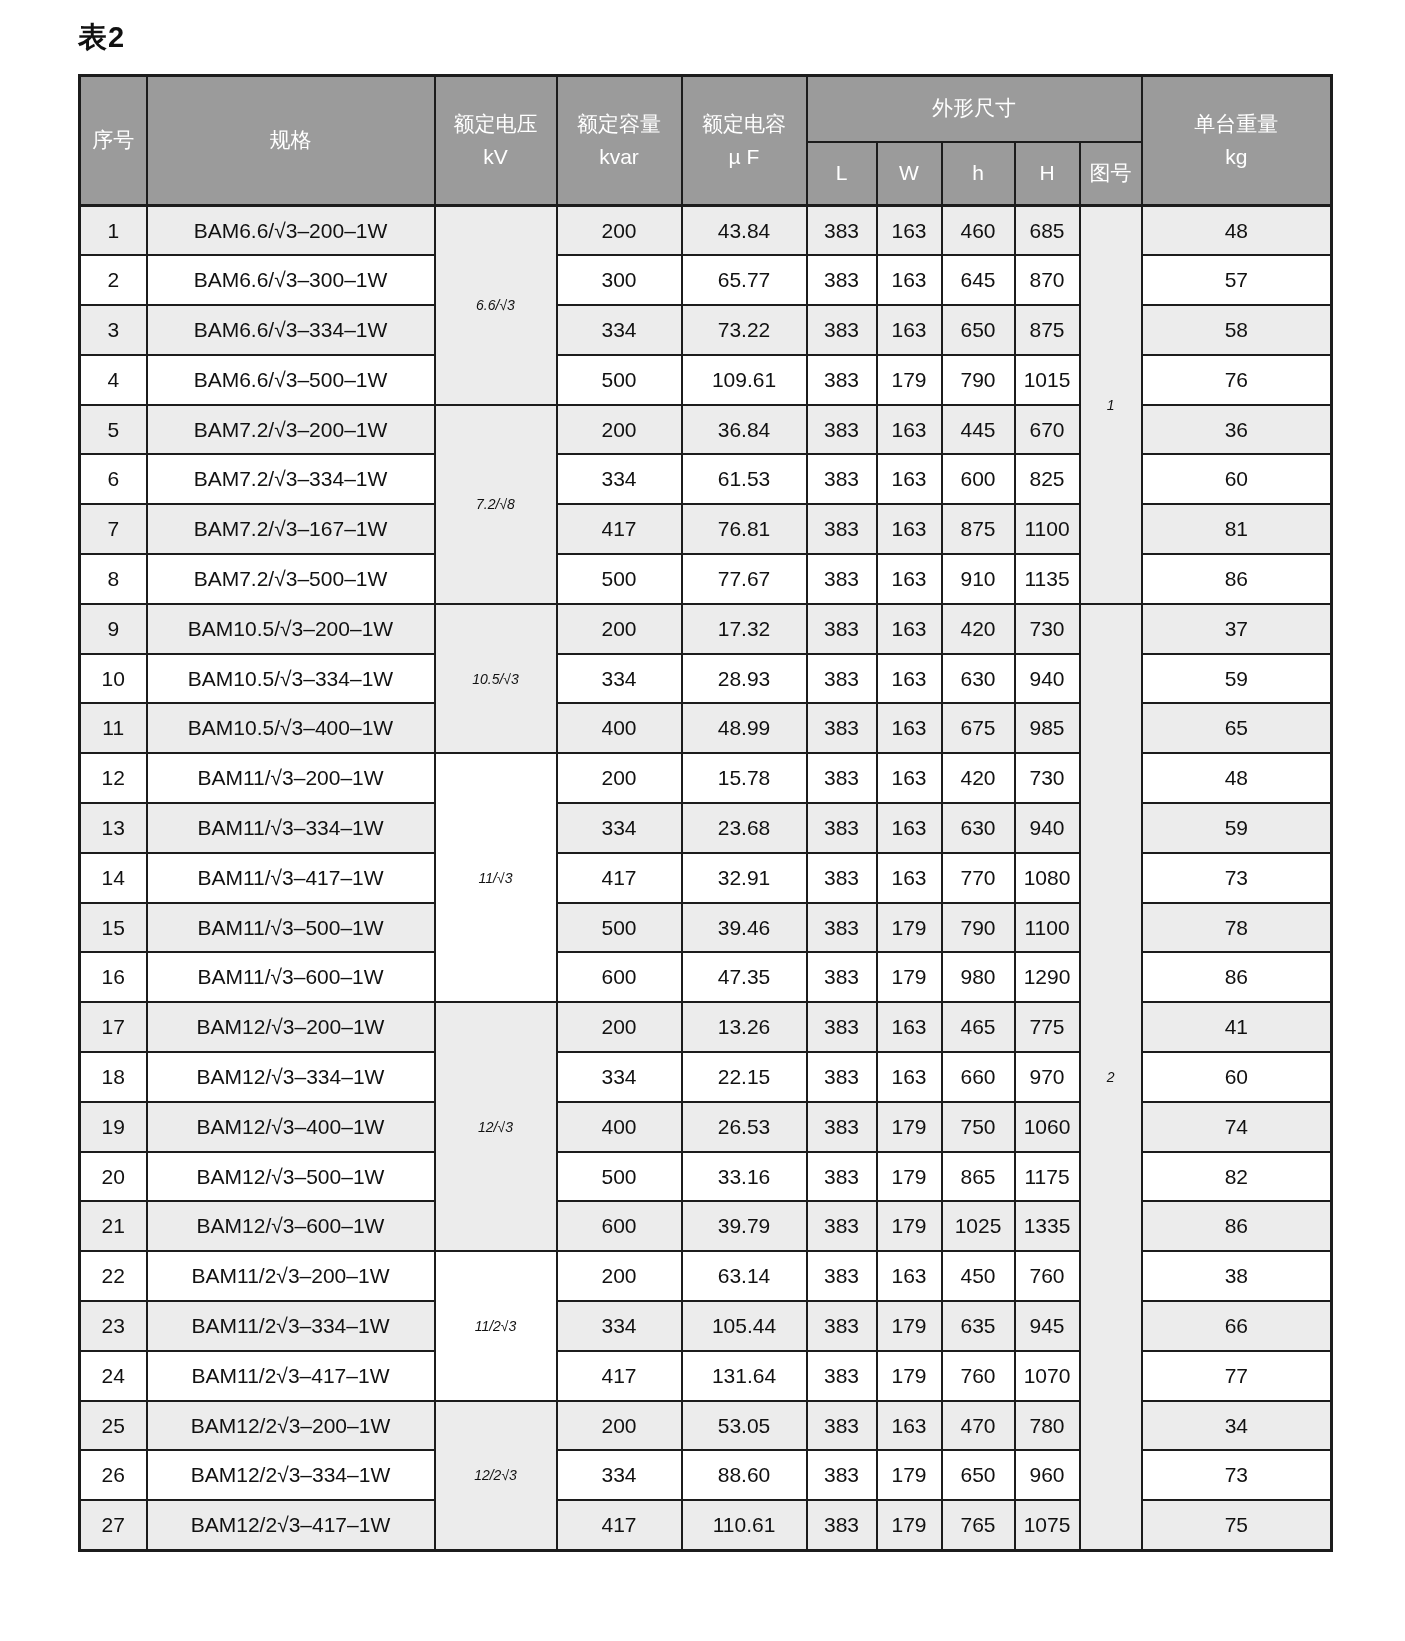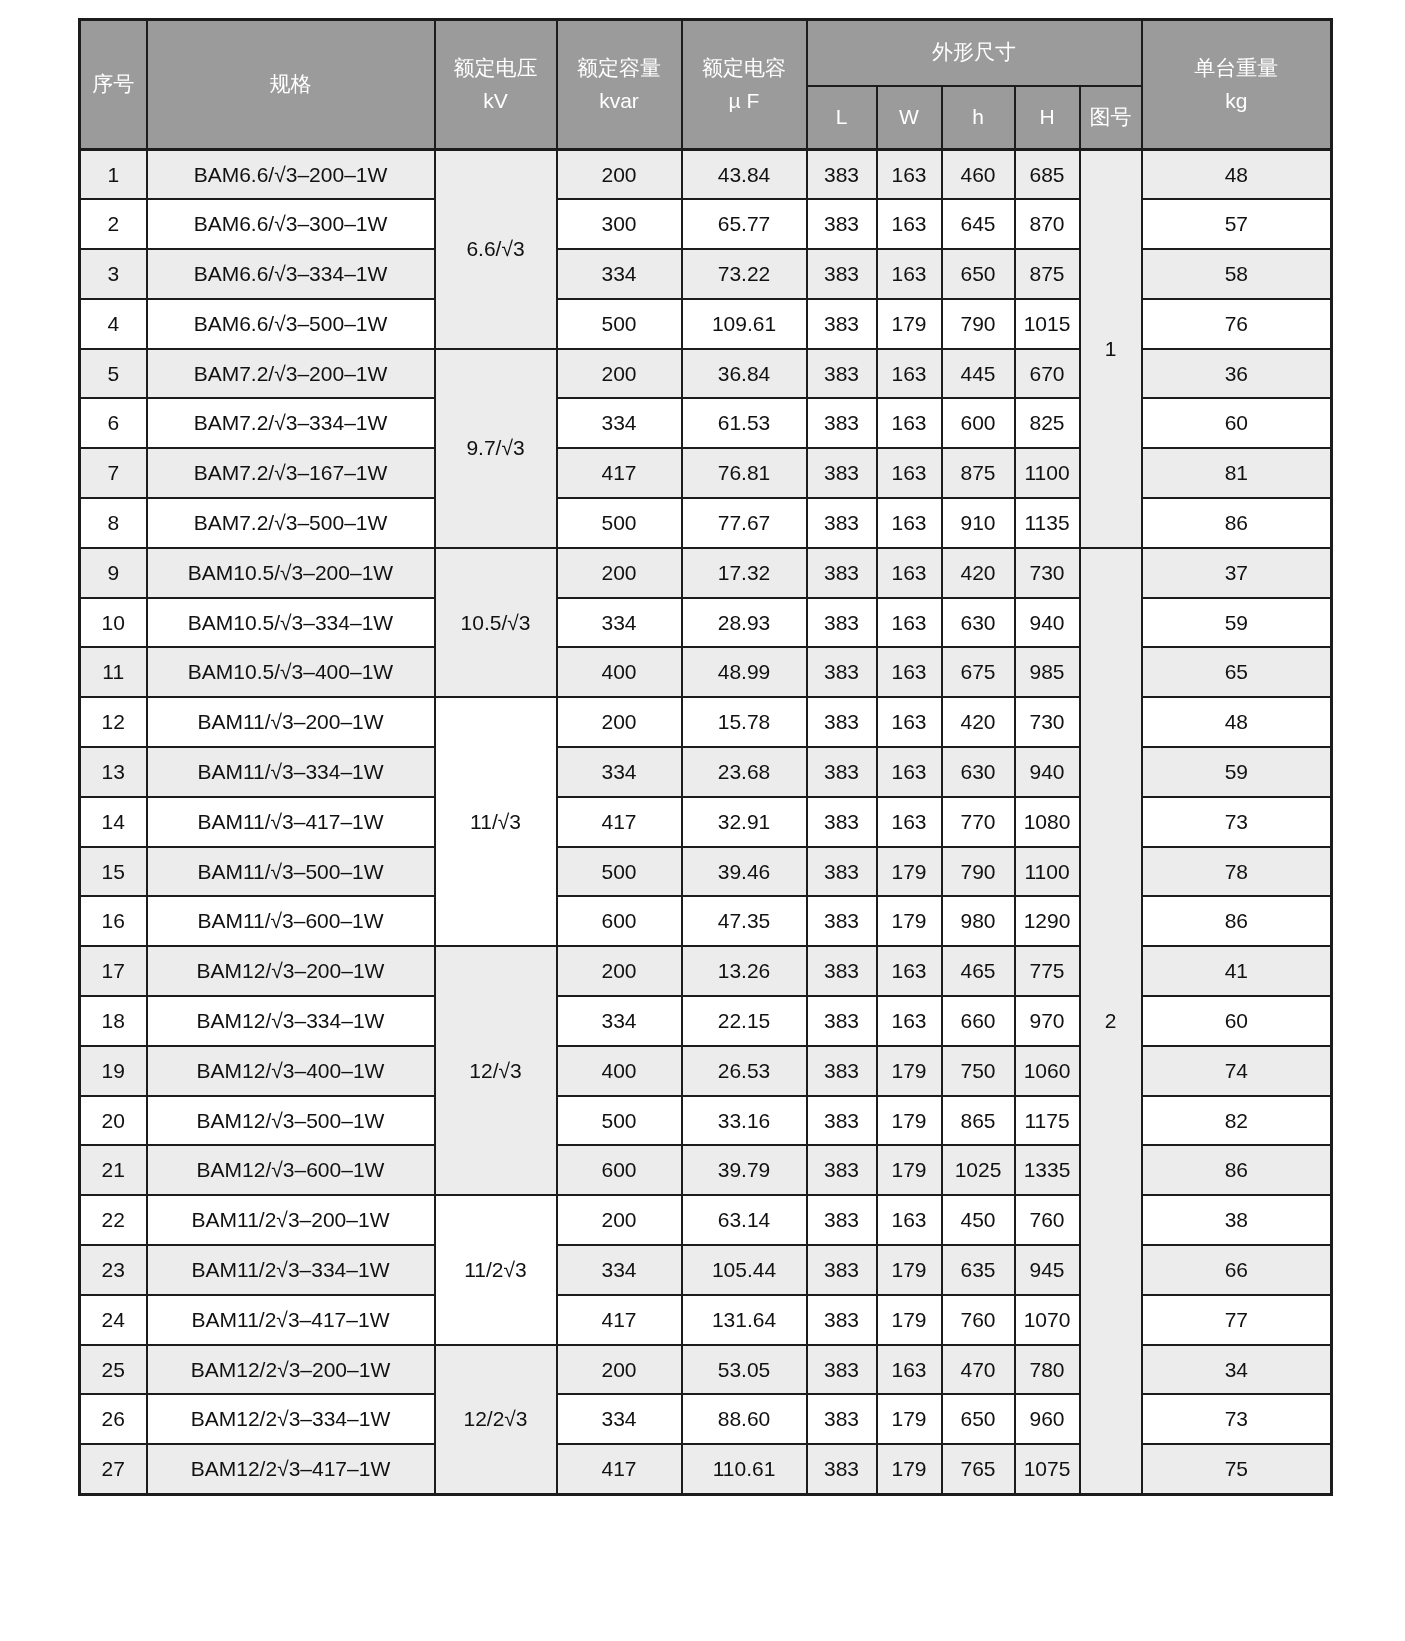--- a/index.html
+++ b/index.html
@@ -27,37 +27,38 @@
   thead th{
     background:#9b9b9b;color:#ffffff;
     font-weight:normal;font-size:21px;line-height:1.55;
   }
   thead tr.h1{height:66px;}
   thead tr.h2{height:64px;}
   thead{border-bottom:3px solid #1c1c1c;}
   tbody tr{height:49.8px;}
   tbody td{font-size:21px;background:#ffffff;}
   tbody tr.alt td{background:#ececec;}
-  tbody td.merged{background:#ffffff;font-size:21px;}
+  tbody td.merged{background:#ffffff;font-size:14px;font-style:italic;}
   col.c-no{width:67px;}
   col.c-spec{width:288px;}
   col.c-volt{width:122px;}
   col.c-cap{width:125px;}
   col.c-uf{width:125px;}
   col.c-l{width:70px;}
   col.c-w{width:65px;}
   col.c-hs{width:73px;}
   col.c-hb{width:65px;}
   col.c-fig{width:62px;}
   col.c-wt{width:190px;}
 </style>
 </head>
 <body>
 
 <div class="page">
+  <div class="table-title">表2</div>
 
   <table class="spec">
     <colgroup>
       <col class="c-no">
         <col class="c-spec">
         <col class="c-volt">
         <col class="c-cap">
       <col class="c-uf">
         <col class="c-l">
         <col class="c-w">
@@ -145,21 +146,21 @@
           <td>109.61</td>
           <td>383</td>
           <td>179</td>
           <td>790</td>
           <td>1015</td>
           <td>76</td>
         </tr>
         <tr class="alt">
           <td>5</td>
           <td>BAM7.2/√3–200–1W</td>
-          <td class="merged" rowspan="4">9.7/√3</td>
+          <td class="merged" rowspan="4">7.2/√8</td>
           <td>200</td>
           <td>36.84</td>
           <td>383</td>
           <td>163</td>
           <td>445</td>
           <td>670</td>
           <td>36</td>
         </tr>
         <tr>
           <td>6</td>

